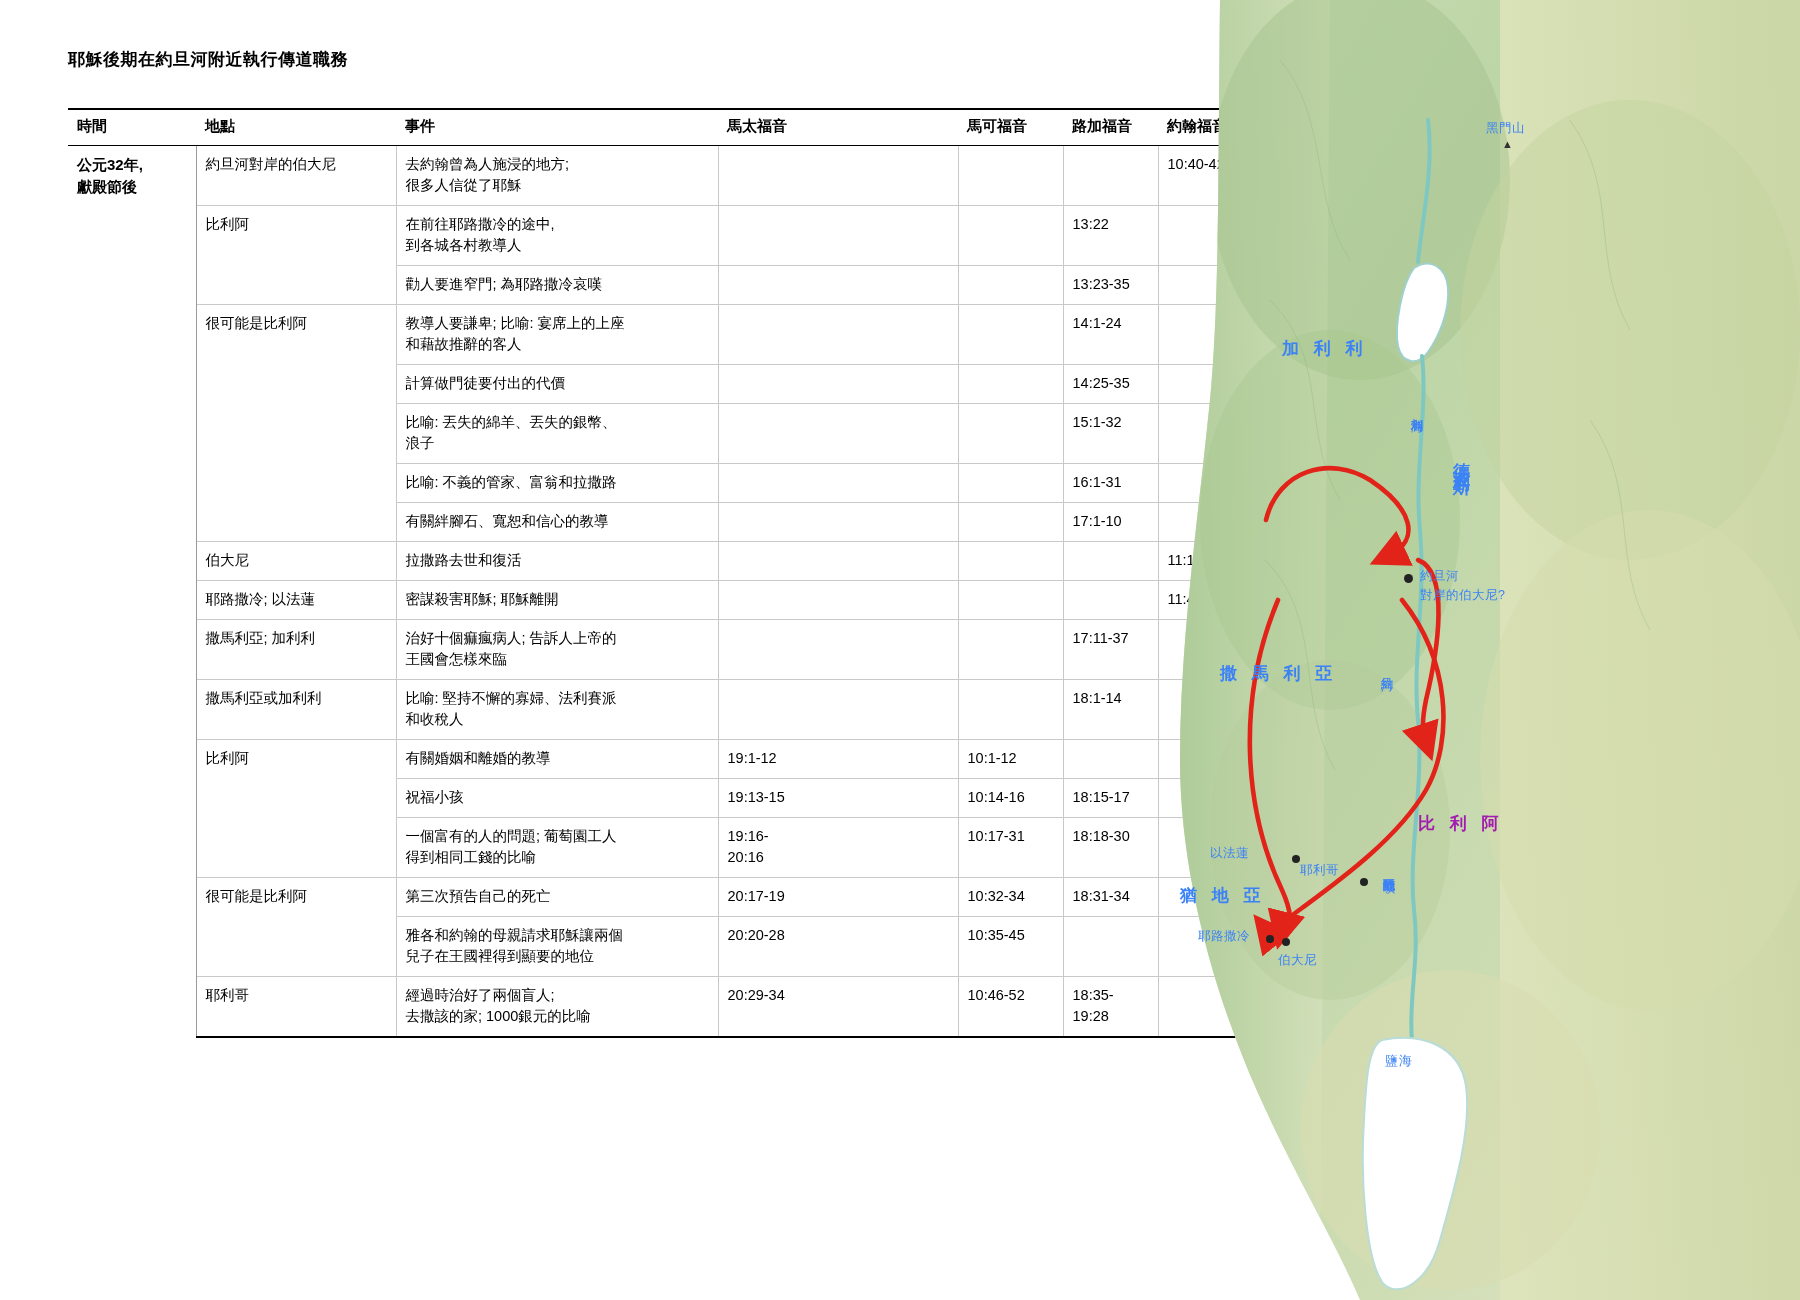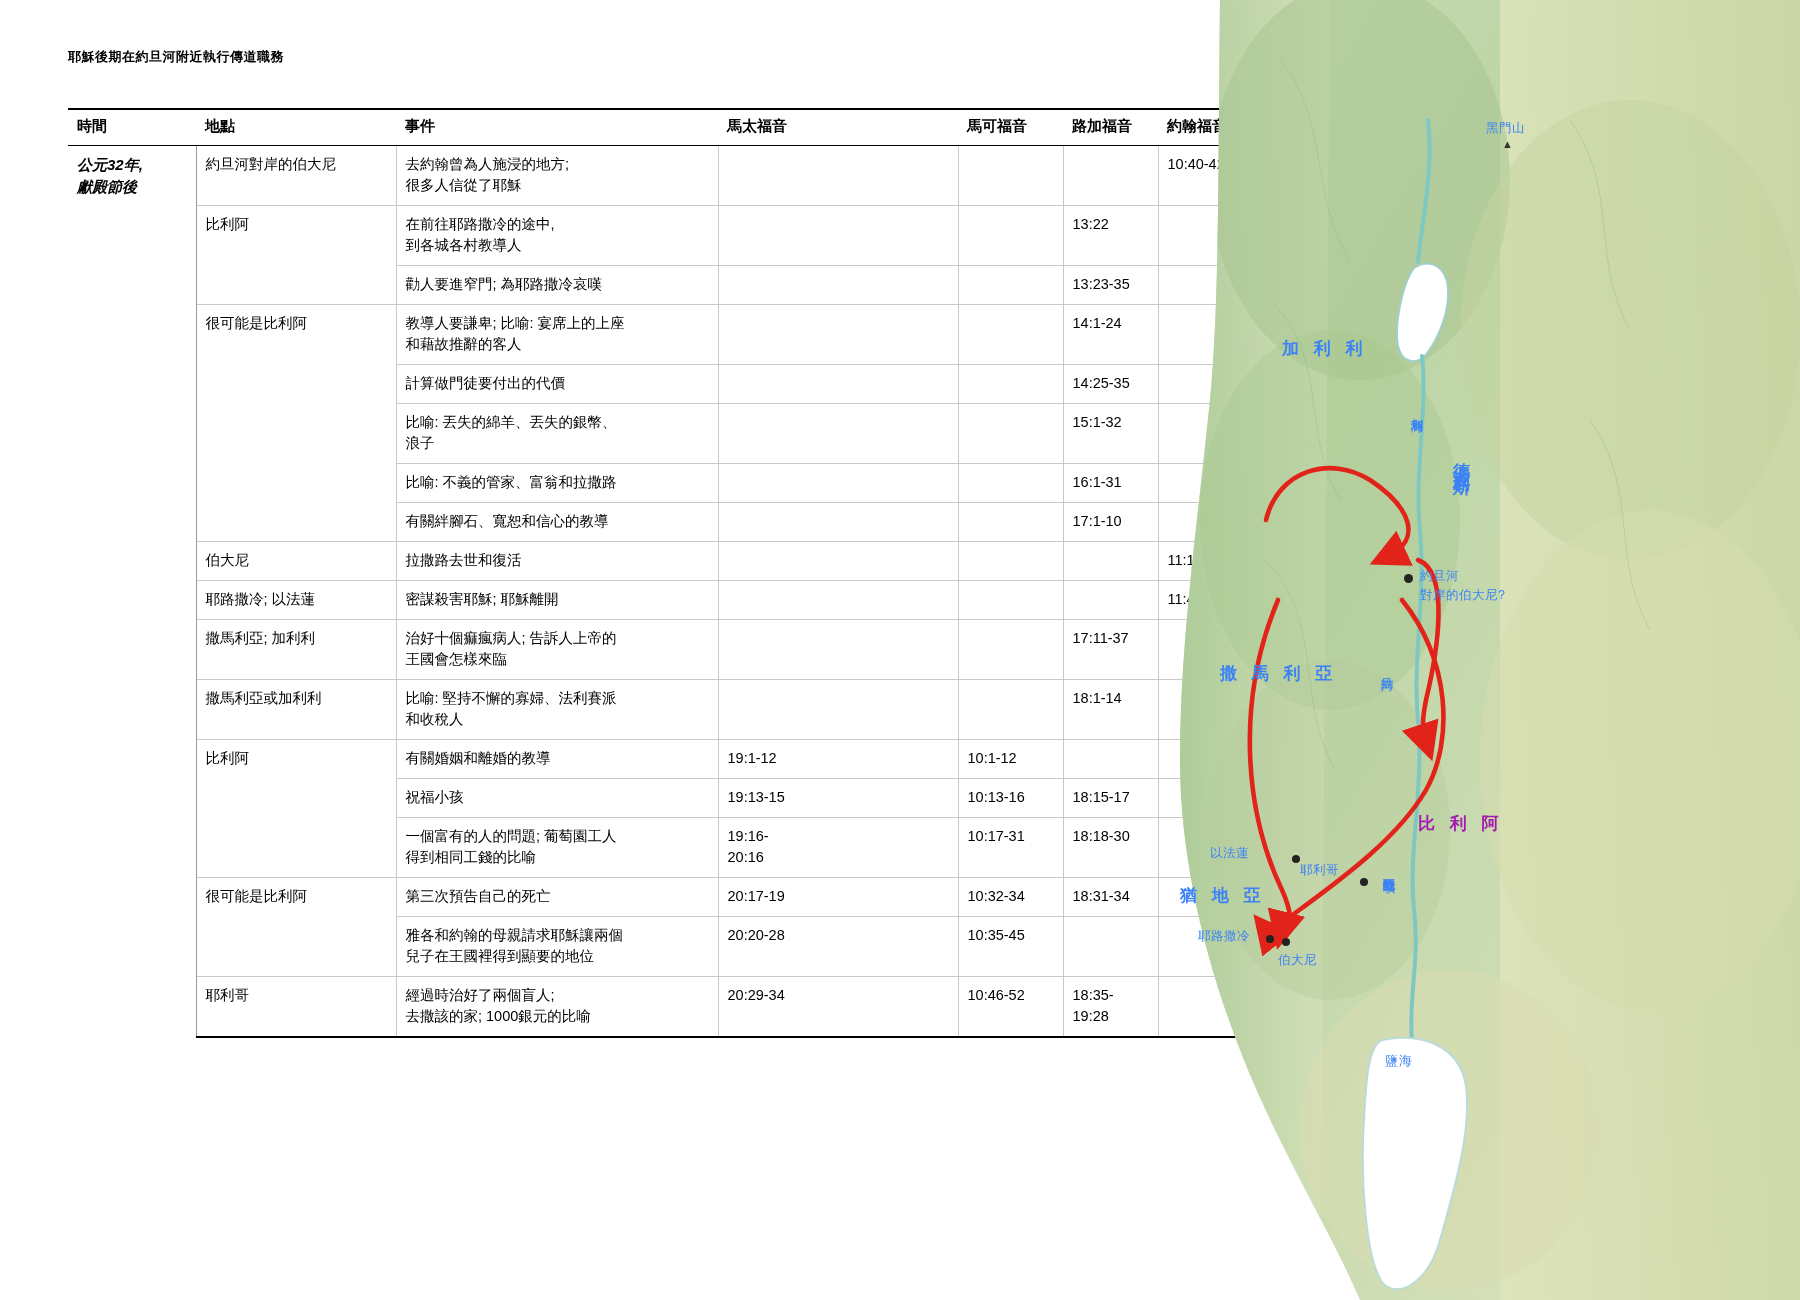--- a/index.html
+++ b/index.html
@@ -12,21 +12,21 @@
     color: #000000;
     position: relative;
     overflow: hidden;
   }
 
   
   #doc-title {
     position: absolute;
     left: 68px;
     top: 48px;
-    font-size: 13px;
+    font-size: 17px;
     font-weight: bold;
     letter-spacing: 0.5px;
   }
 
   #map-label {
     position: absolute;
     right: 66px;
     top: 40px;
     font-size: 38px;
     font-weight: normal;
@@ -150,21 +150,21 @@
         <th>事件</th>
         <th>馬太福音</th>
         <th class="blank"></th>
         <th>馬可福音</th>
         <th>路加福音</th>
         <th>約翰福音</th>
       </tr>
     </thead>
     <tbody id="tbody">
         <tr>
-          <td class="time" rowspan="18" style="white-space: pre-line; font-style: italic;">公元32年,
+          <td class="time" rowspan="18" style="white-space: pre-line;">公元32年,
 獻殿節後</td>
           <td class="place" style="white-space: pre-line;">約旦河對岸的伯大尼</td>
           <td class="event" style="white-space: pre-line;">去約翰曾為人施浸的地方;
 很多人信從了耶穌</td>
           <td class="ref" colspan="2"></td>
           <td class="ref"></td>
           <td class="ref"></td>
           <td class="ref last">10:40-42</td>
         </tr>
         <tr>
@@ -259,21 +259,21 @@
           <td class="place" rowspan="3" style="white-space: pre-line;">比利阿</td>
           <td class="event" style="white-space: pre-line;">有關婚姻和離婚的教導</td>
           <td class="ref" colspan="2">19:1-12</td>
           <td class="ref">10:1-12</td>
           <td class="ref"></td>
           <td class="ref last"></td>
         </tr>
         <tr>
           <td class="event" style="white-space: pre-line;">祝福小孩</td>
           <td class="ref" colspan="2">19:13-15</td>
-          <td class="ref">10:13-16</td>
+          <td class="ref">10:14-16</td>
           <td class="ref">18:15-17</td>
           <td class="ref last"></td>
         </tr>
         <tr>
           <td class="event" style="white-space: pre-line;">一個富有的人的問題; 葡萄園工人
 得到相同工錢的比喻</td>
           <td class="ref" colspan="2">19:16-
 20:16</td>
           <td class="ref">10:17-31</td>
           <td class="ref">18:18-30</td>

